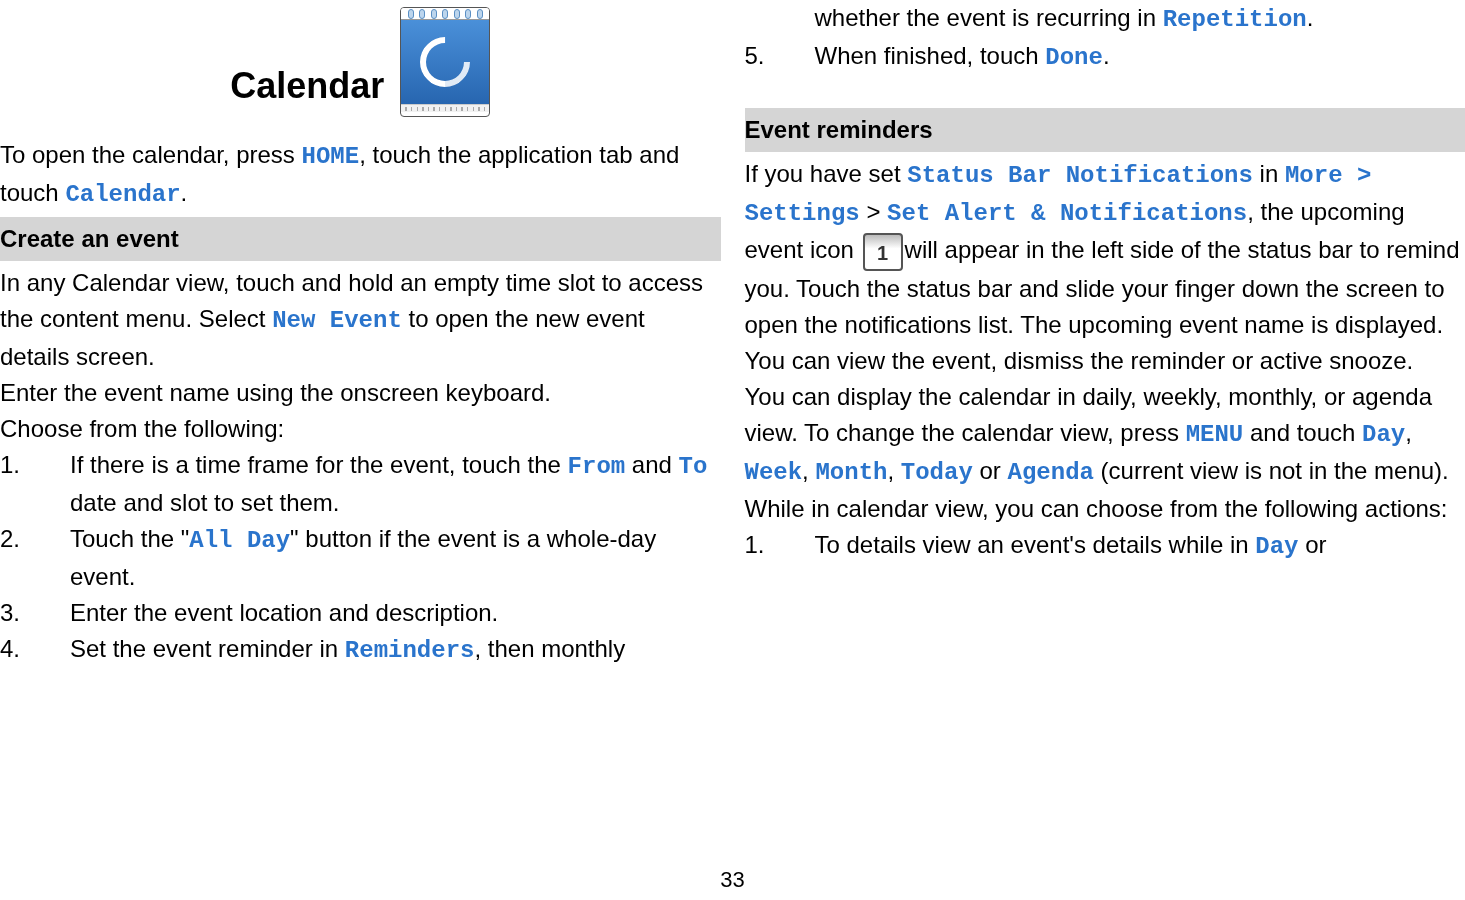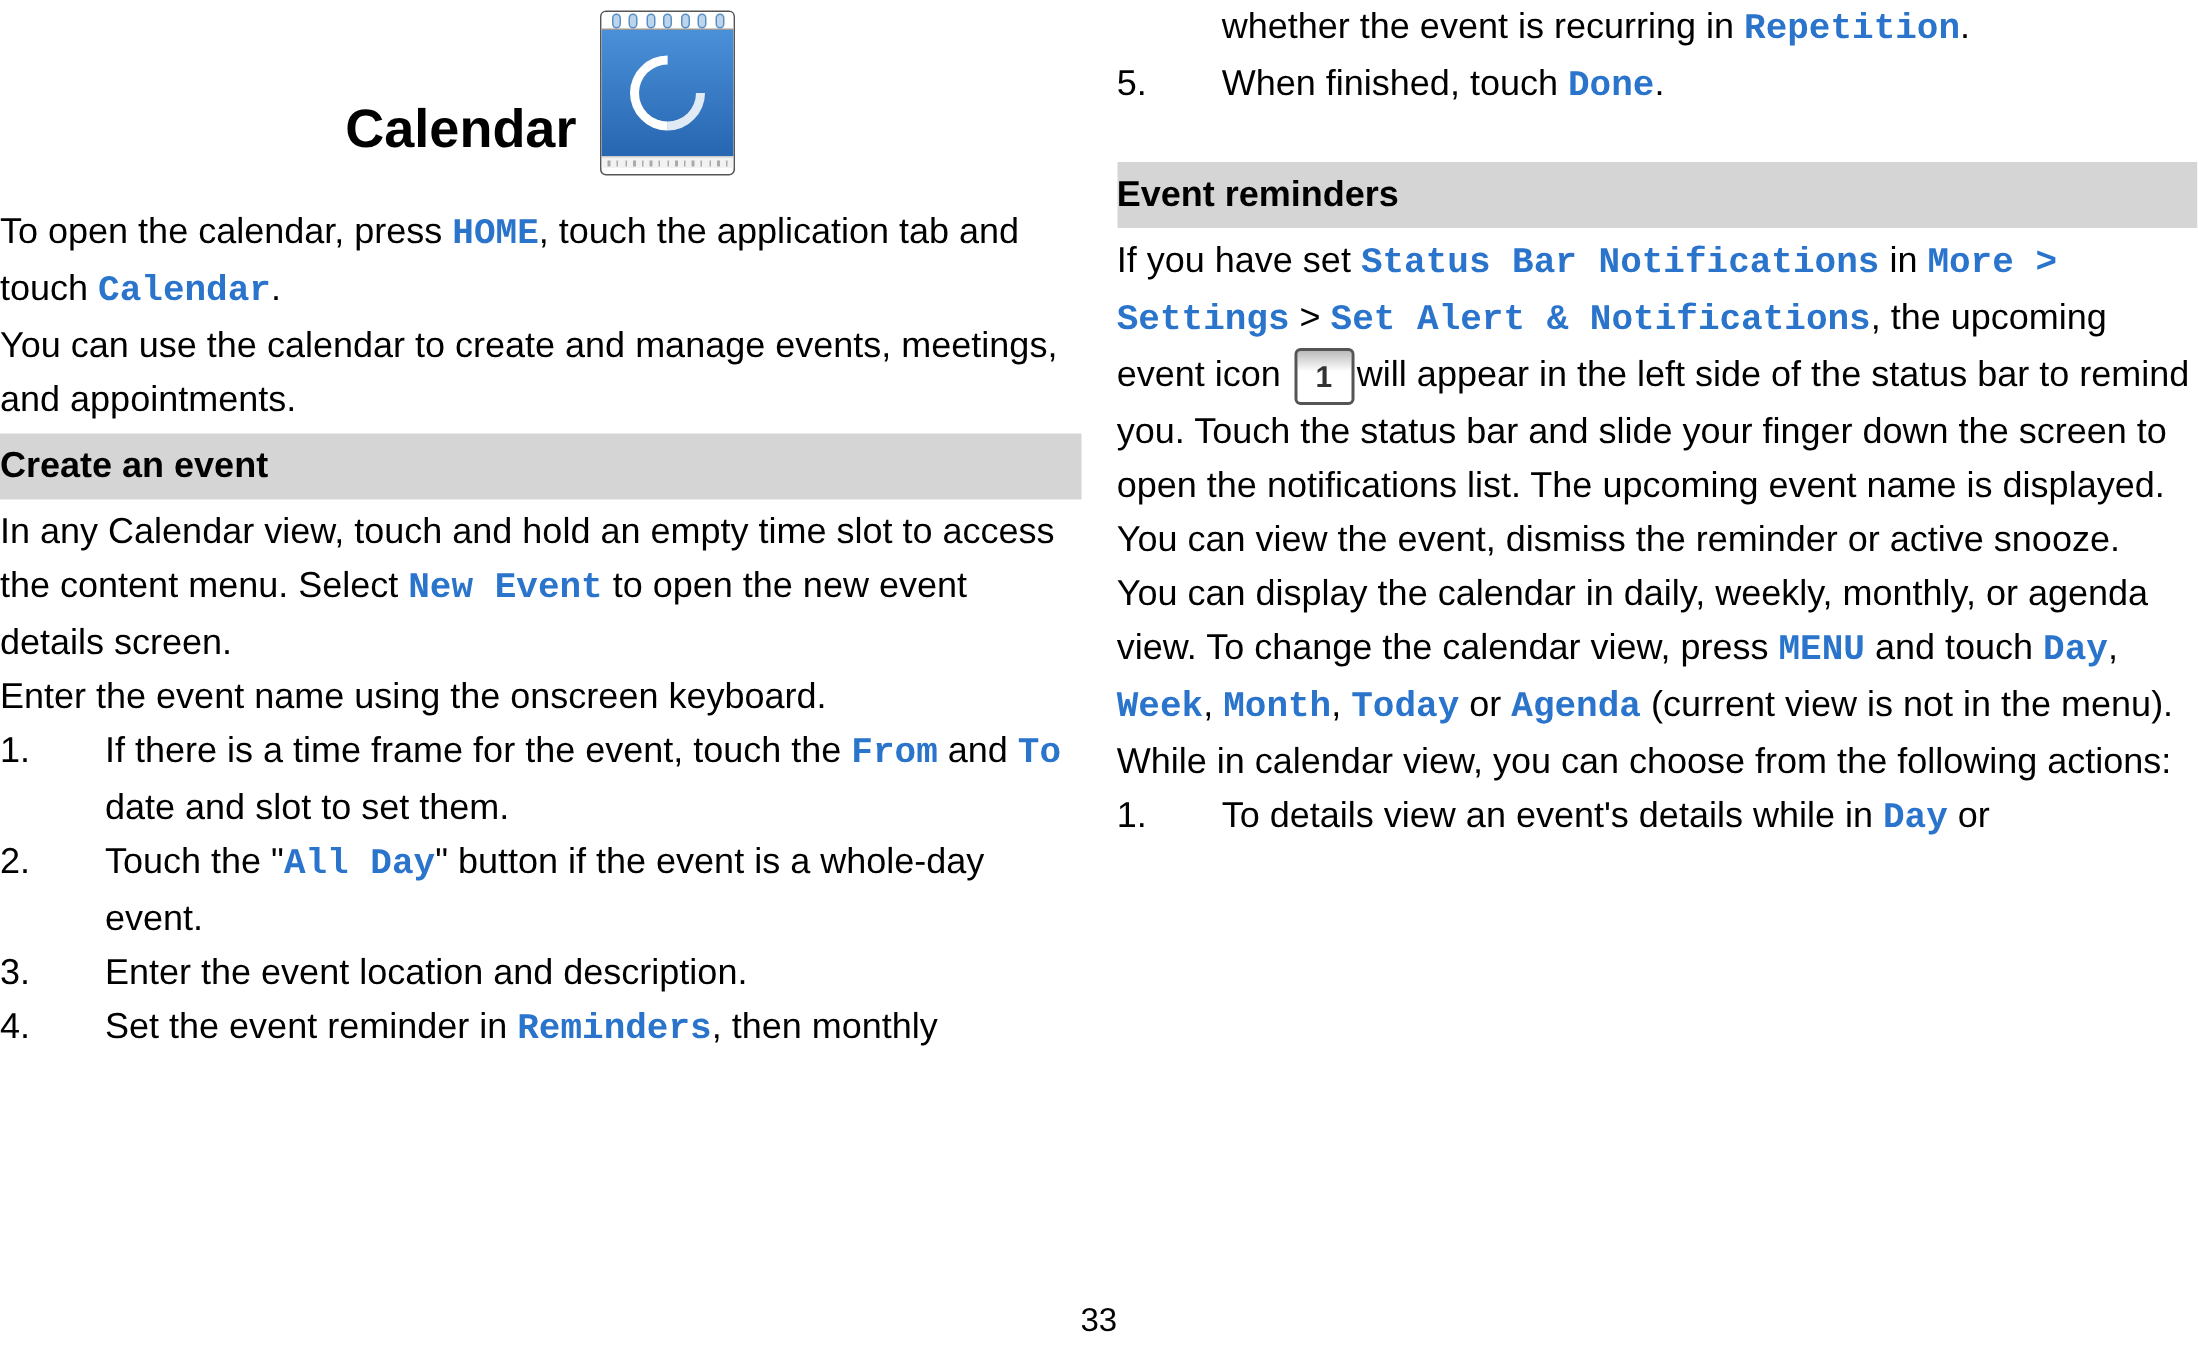--- a/index.html
+++ b/index.html
@@ -191,28 +191,28 @@
             <span class="dot"></span>
             <span class="dot"></span>
             <span class="dot"></span>
         </span>
       </span>
     </div>
 
     <p class="para">
       <span>To open the calendar, press </span><span class="hl">HOME</span><span>, touch the application tab and touch </span><span class="hl">Calendar</span><span>.</span>
     </p>
-    <p class="para">You can use the calendar to create and manage events, meetings, and appointments.</p>
 
     <div class="section-header">Create an event</div>
 
     <p class="para">
       <span>In any Calendar view, touch and hold an empty time slot to access the content menu.    Select </span><span class="hl">New Event</span><span> to open the new event details screen.</span>
     </p>
     <p class="para">Enter the event name using the onscreen keyboard.</p>
+    <p class="para">Choose from the following:</p>
 
     <ol class="numbered">
       <li>
         <div class="li-content">
           <span>If there is a time frame for the event, touch the </span><span class="hl">From</span><span> and </span><span class="hl">To</span><span> date and slot to set them.</span>
         </div>
       </li>
       <li>
         <div class="li-content">
           <span>Touch the "</span><span class="hl">All Day</span><span>" button if the event is a whole-day event.</span>

